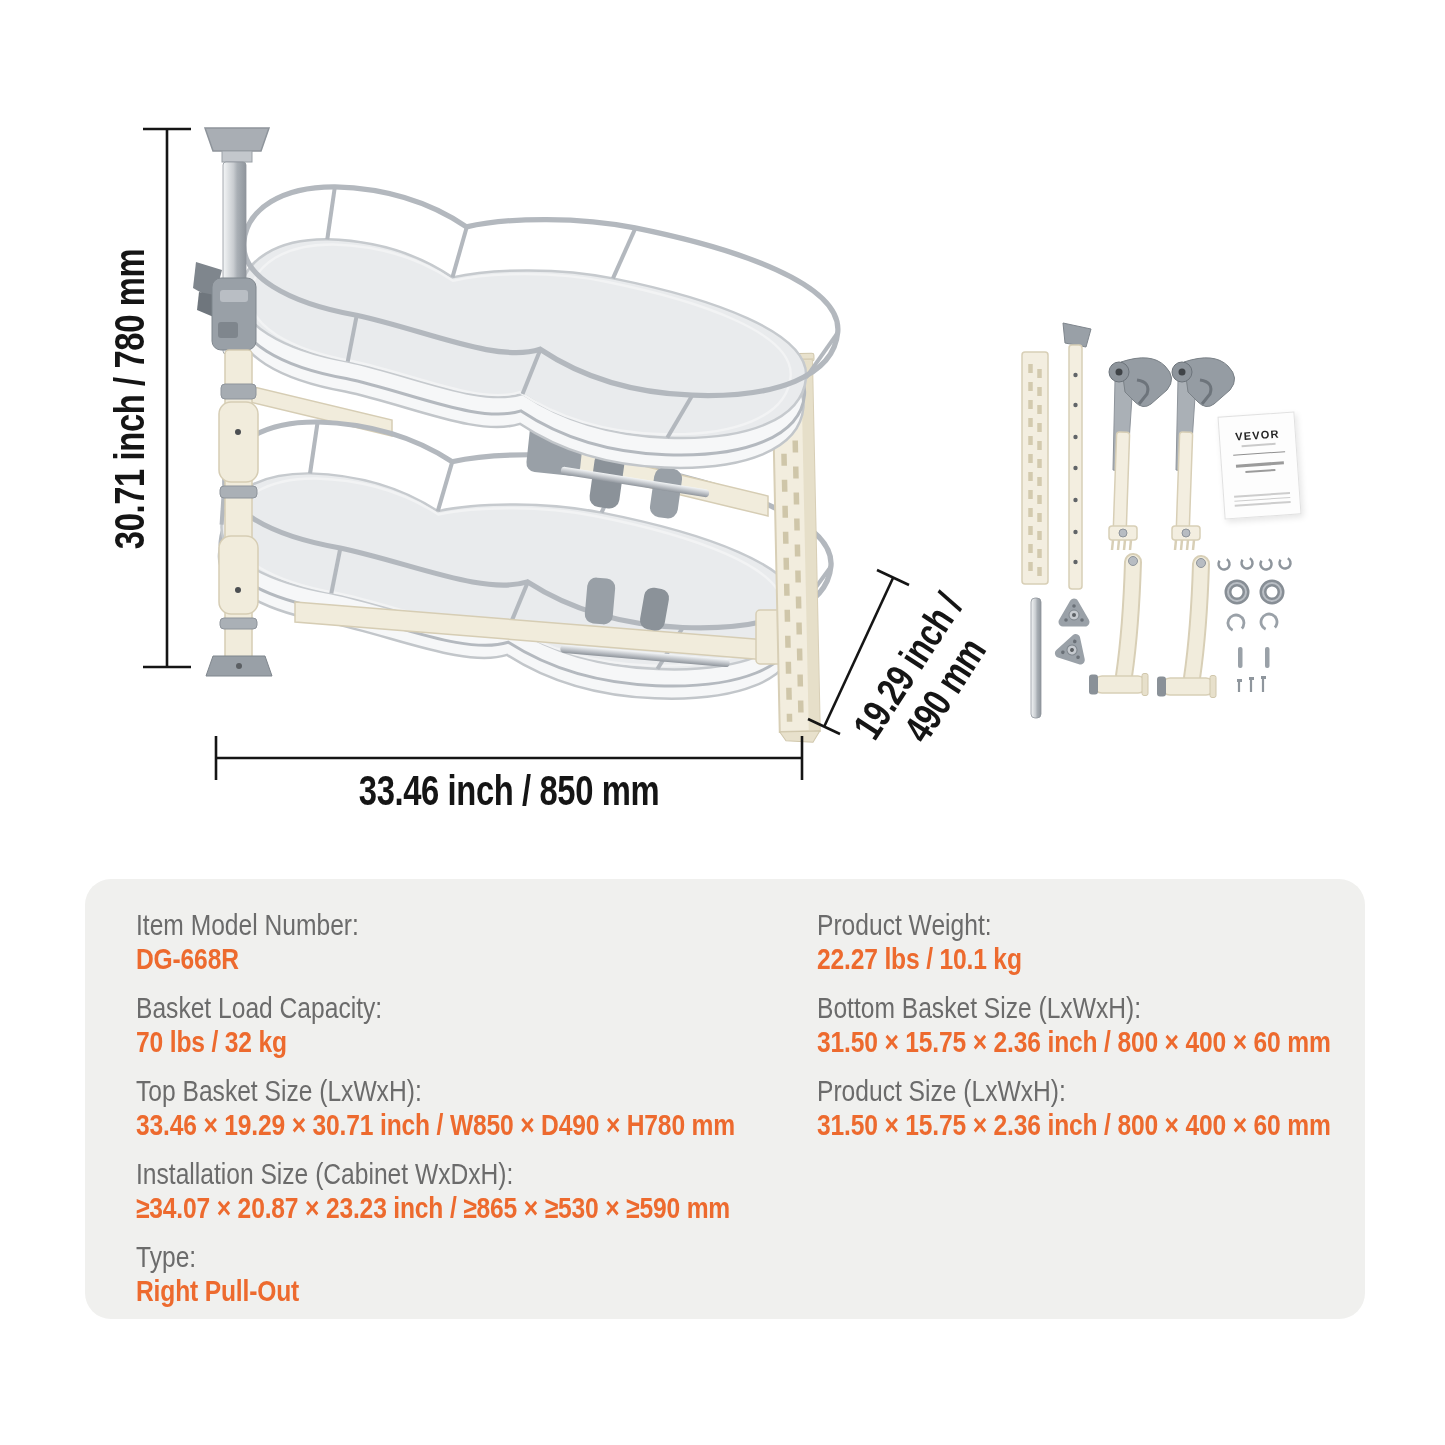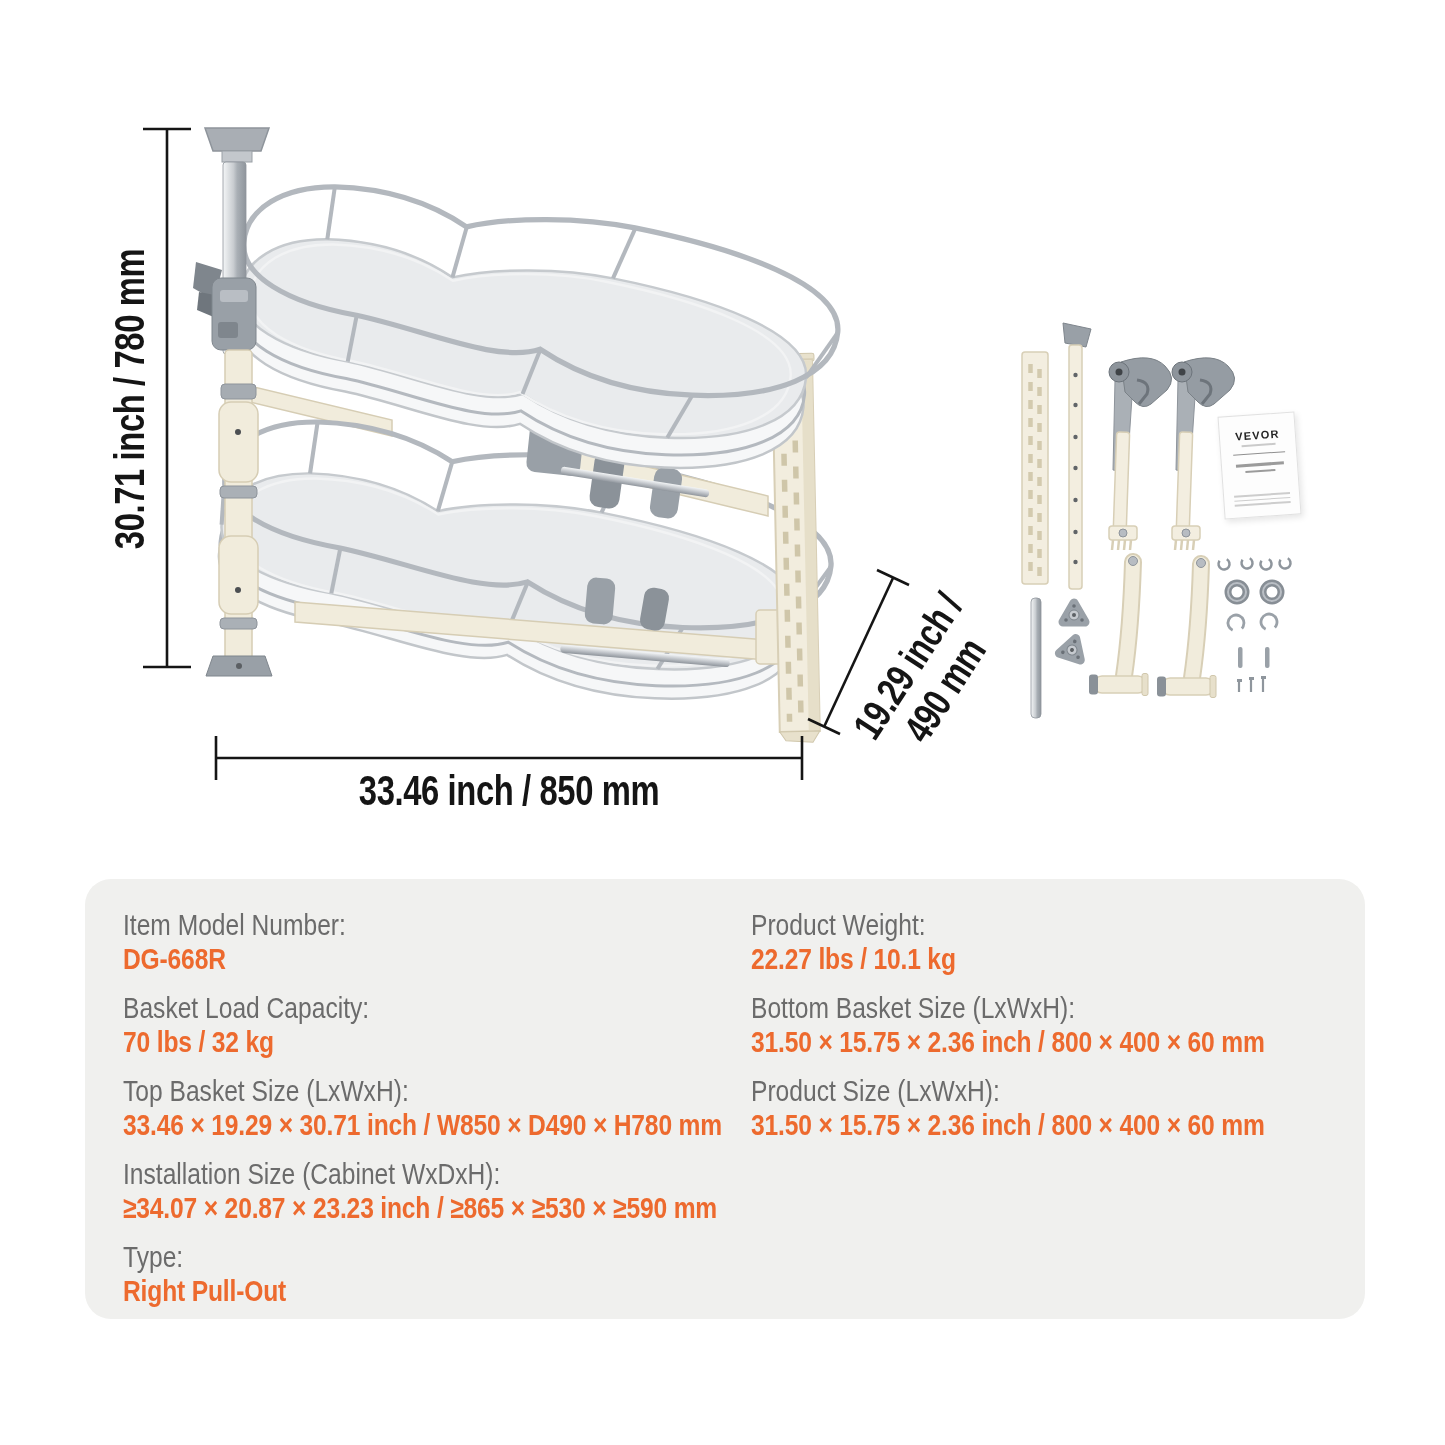--- a/index.html
+++ b/index.html
@@ -41,22 +41,22 @@
   .bar.t2{width:30px;height:2.5px;margin-top:4px;background:#9b9b9b;}
   .bar.f{width:56px;height:1.5px;margin-top:3px;background:#cdcdcd;}
   .manual .fineprint{margin-top:22px;}
 
   
   .panel{
     position:absolute;left:85px;top:879px;width:1280px;height:440px;
     background:var(--panel-bg,#F0F0EE);border-radius:26px;
   }
   .spec-col{position:absolute;top:908px;}
-  .spec-col.left{left:123px;}
-  .spec-col.right{left:751px;}
+  .spec-col.left{left:136px;}
+  .spec-col.right{left:817px;}
   .spec-row{margin-bottom:15px;transform:scaleX(0.82);transform-origin:0 0;}
   .spec-label{display:block;font-size:30px;line-height:34px;color:var(--label-gray,#6B6B6B);}
   .spec-value{
     display:block;font-size:30px;line-height:34px;font-weight:700;
     color:var(--accent-orange,#ED6A2E);letter-spacing:-0.2px;white-space:nowrap;
   }
 </style>
 </head>
 <body>
 

